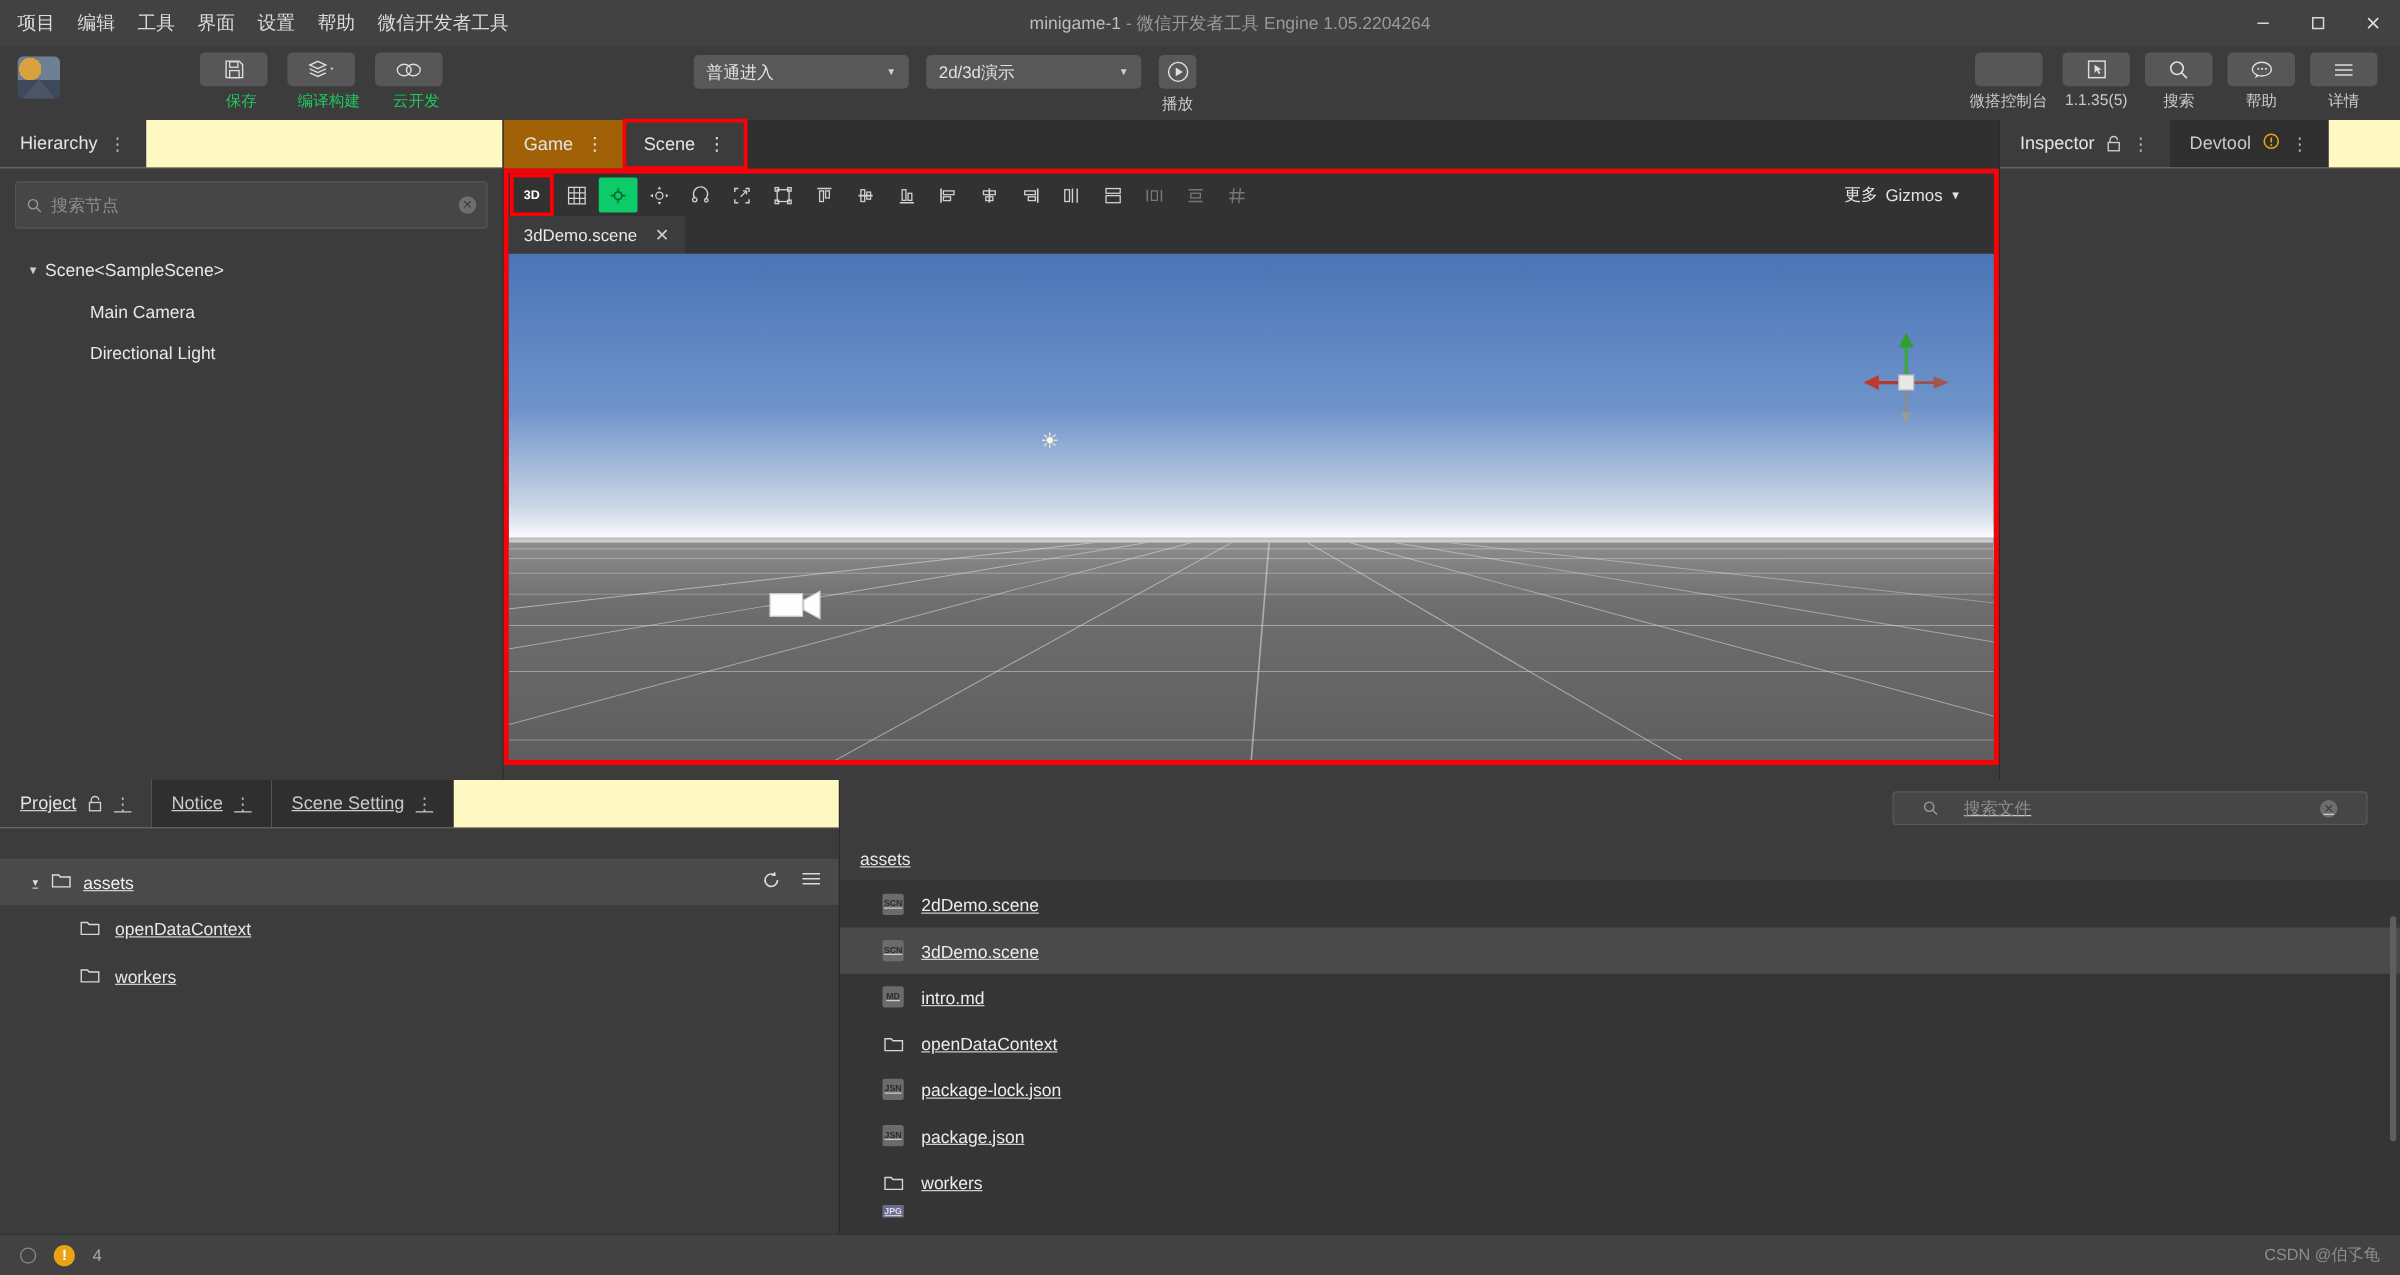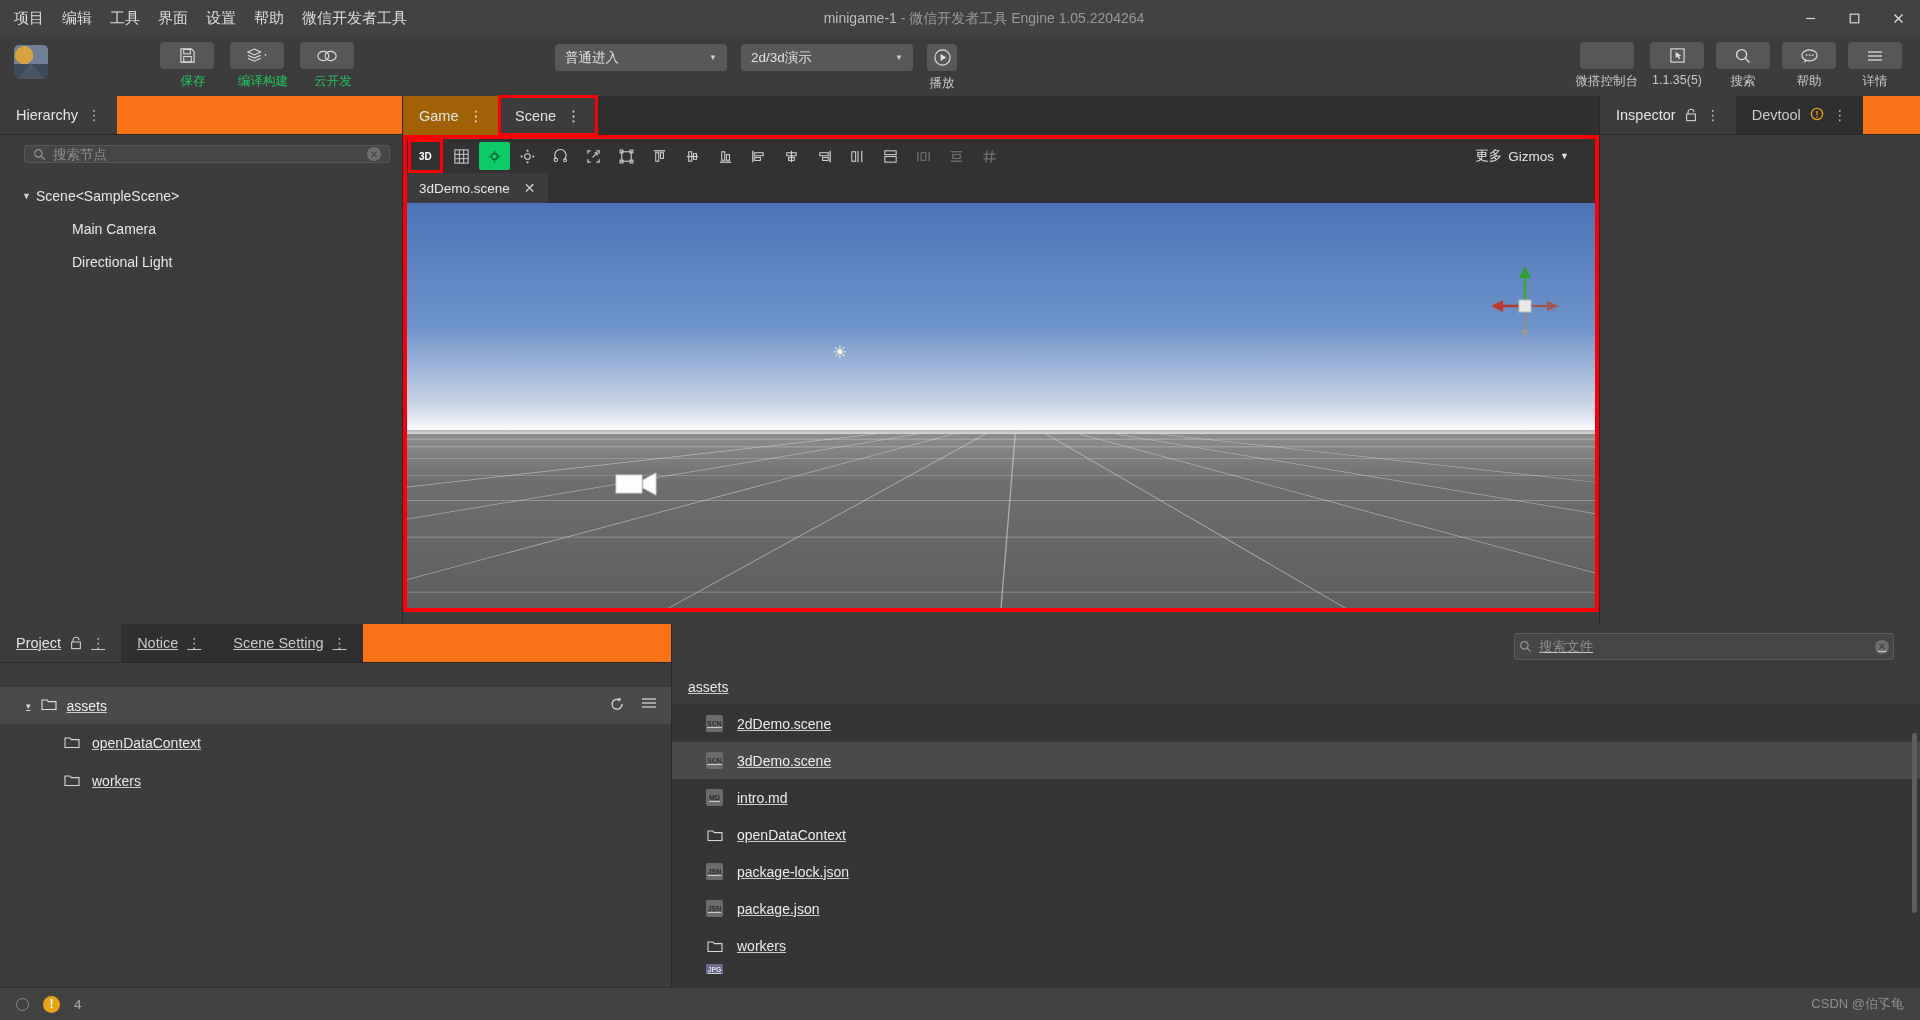--- a/index.html
+++ b/index.html
@@ -79,35 +79,35 @@
   .rg-ico.blank { background: #575757; }
   .rg-lbl { font-size: 12.5px; color: #c9c9c9; margin-top: 4px; white-space: nowrap; }
 
   
   .body { flex: 1 1 auto; display: flex; min-height: 0; }
   .col-left { width: 402px; flex: 0 0 402px; display: flex; flex-direction: column; background: #3c3c3c; }
   .col-mid  { flex: 1 1 auto; display: flex; flex-direction: column; min-width: 0; }
   .col-right{ width: 320px; flex: 0 0 320px; display: flex; flex-direction: column; background: #3c3c3c; }
 
   .panel-tabs {
-    height: 39px; flex: 0 0 39px; background: #f97316; display: flex; align-items: stretch;
+    height: 39px; flex: 0 0 39px; background: #fef9c3; display: flex; align-items: stretch;
     border-bottom: 1px solid #2a2a2a;
   }
   .ptab {
     display: flex; align-items: center; gap: 9px; padding: 0 16px; font-size: 14.5px;
     color: #e4e4e4; cursor: pointer; background: #3c3c3c;
   }
   .ptab.inactive { background: #2f2f2f; color: #cacaca; }
   .ptab .dots { color: #bdbdbd; font-size: 14px; letter-spacing: 0; line-height: 1; }
   .lock-ico { display: inline-flex; }
 
   
   .hier-body { flex: 1 1 auto; background: #3c3c3c; padding: 0; overflow: hidden; }
   .search-box {
-    margin: 10px 12px 6px 24px; height: 18px; background: #464646; border: 1px solid #565656;
+    margin: 10px 12px 6px 12px; height: 38px; background: #464646; border: 1px solid #565656;
     border-radius: 3px; display: flex; align-items: center; padding: 0 8px; gap: 7px;
   }
   .search-box input {
     flex: 1; background: transparent; border: none; outline: none;
     color: #ddd; font-size: 13.5px; font-family: "Liberation Sans", sans-serif;
   }
   .search-box input::placeholder { color: #8e8e8e; }
   .clear-x {
     width: 14px; height: 14px; border-radius: 50%; background: #6e6e6e; color: #3c3c3c;
     font-size: 10px; display: flex; align-items: center; justify-content: center; cursor: pointer;
@@ -185,21 +185,21 @@
     height: 37px; flex: 0 0 37px; background: #4a4a4a; display: flex; align-items: center;
     padding: 0 14px 0 26px; gap: 10px; font-size: 14px; color: #f0f0f0;
   }
   .assets-header .tri { font-size: 9px; color: #dcdcdc; }
   .assets-header .hdr-actions { margin-left: auto; display: flex; gap: 16px; color: #dcdcdc; cursor: pointer; }
   .folder-row { display: flex; align-items: center; gap: 12px; height: 38px; padding-left: 64px; font-size: 14px; color: #e8e8e8; cursor: pointer; }
 
   .filebar { height: 45px; flex: 0 0 45px; background: #3c3c3c; display: flex; align-items: center; justify-content: flex-end; padding-right: 26px; }
   .file-search {
     width: 380px; height: 27px; background: #464646; border: 1px solid #5a5a5a; border-radius: 3px;
-    display: flex; align-items: center; padding: 0 4px; gap: 7px;
+    display: flex; align-items: center; padding: 0 23px; gap: 20px;
   }
   .file-search input {
     flex: 1; background: transparent; border: none; outline: none; color: #ddd;
     font-size: 13.5px; font-family: "Liberation Sans", sans-serif;
   }
   .file-search input::placeholder { color: #8e8e8e; }
   .breadcrumb-row {
     height: 36px; flex: 0 0 36px; background: #3c3c3c; display: flex; align-items: center;
     padding-left: 16px; font-size: 14px; color: #eaeaea; border-bottom: 1px solid #333;
   }

